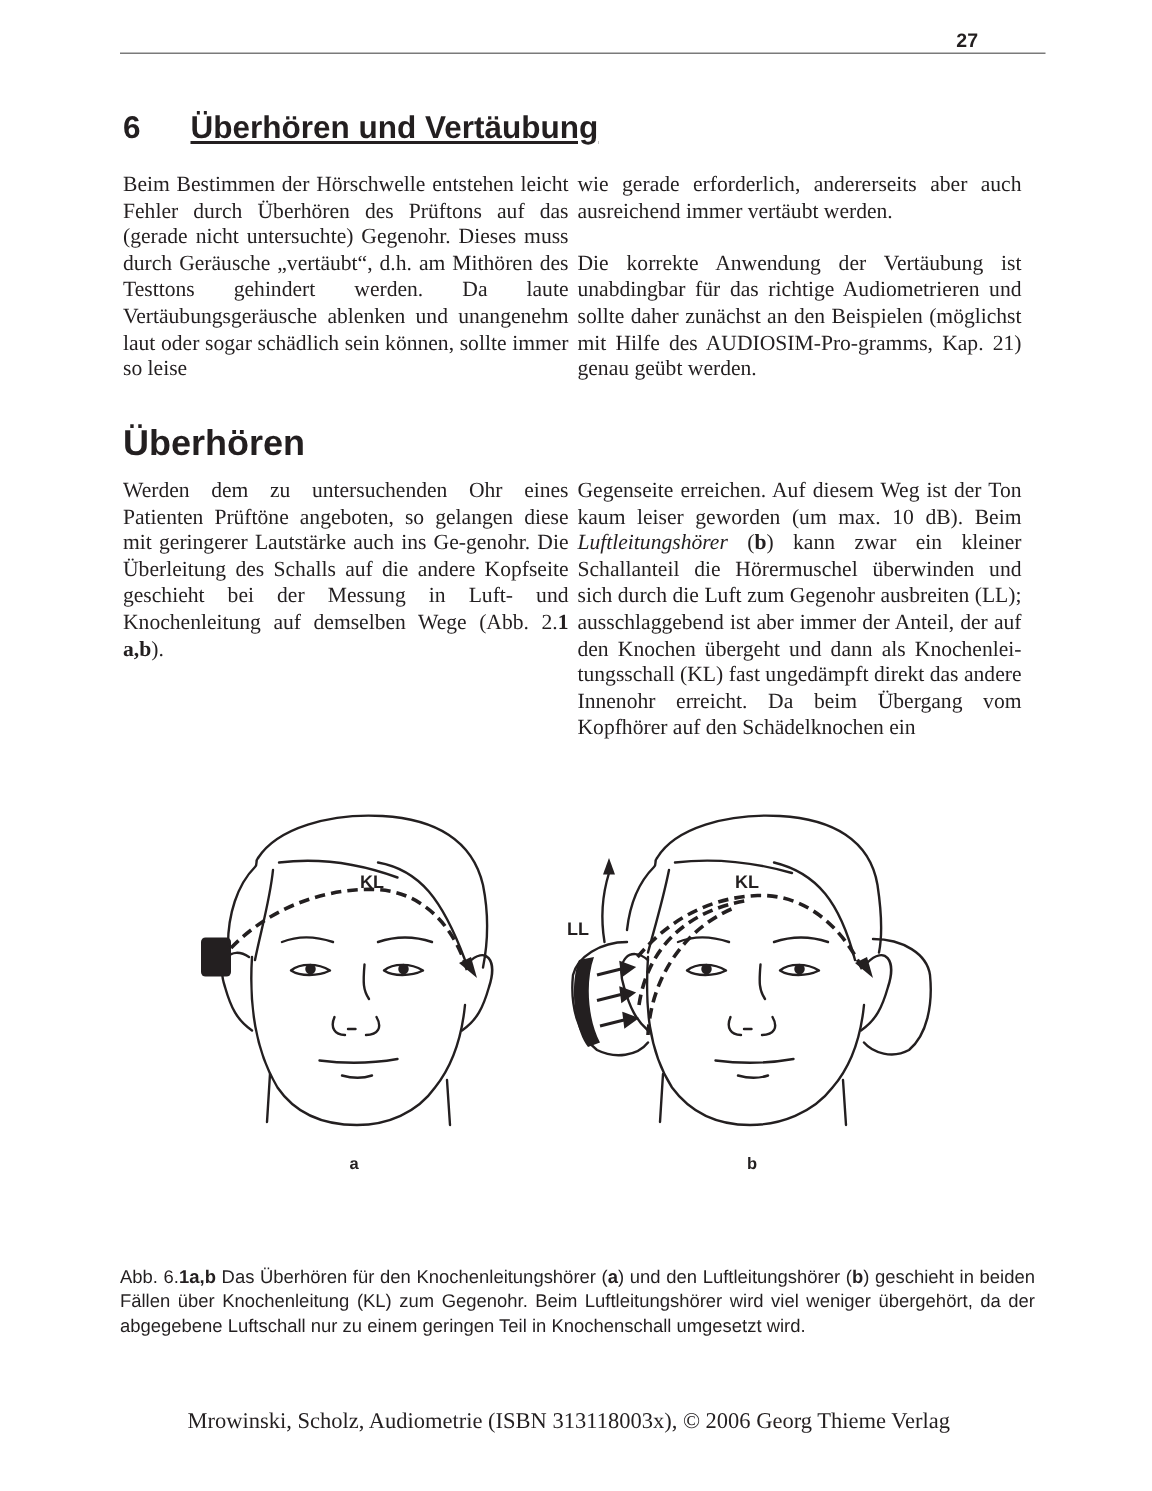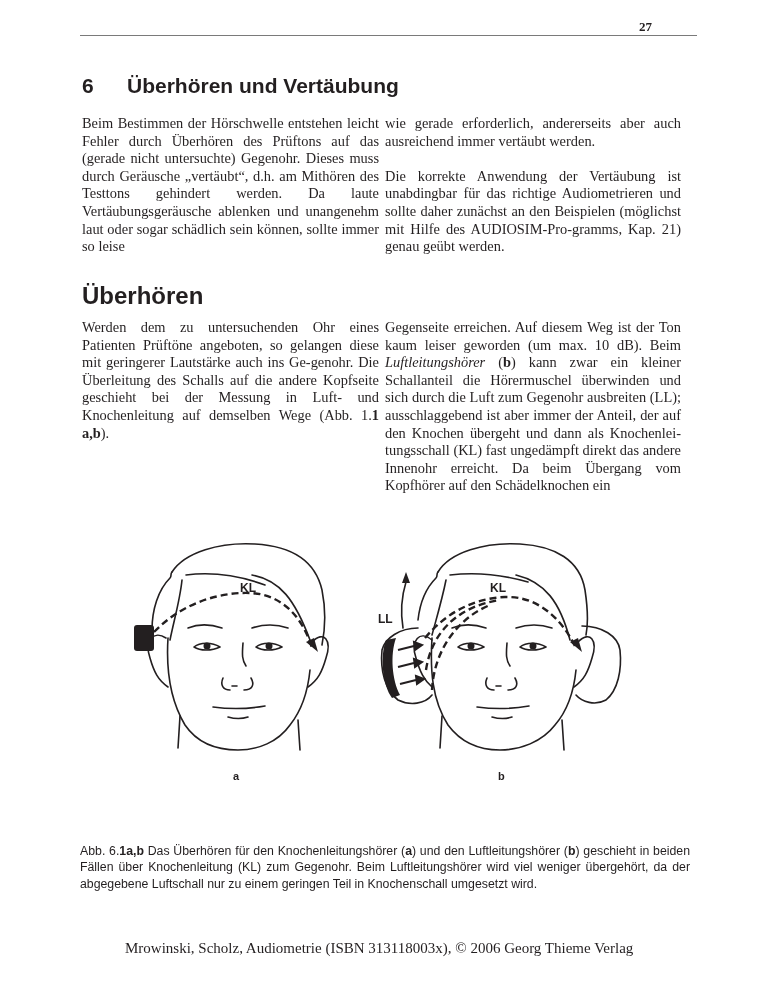--- a/index.html
+++ b/index.html
@@ -1,21 +1,21 @@
 <!DOCTYPE html>
 <html><head>
 <meta charset="utf-8">
 <style>
   html, body { margin: 0; padding: 0; background: #ffffff; }
   body { width: 768px; height: 994px; position: relative; overflow: hidden; color: #231f20; }
   .sans { font-family: "Liberation Sans", "DejaVu Sans", sans-serif; }
   .serif { font-family: "Liberation Serif", "DejaVu Serif", serif; }
-  .page-number { position: absolute; top: 19px; right: 116px; font-size: 13px; font-weight: bold; font-family: Liberation Serif, serif; }
+  .page-number { position: absolute; top: 19px; right: 116px; font-size: 13px; font-weight: bold; }
   .header-rule { position: absolute; top: 35px; left: 80px; width: 617px; height: 0; border-top: 1.5px solid #7a7a7a; }
-  .chapter { position: absolute; top: 74px; left: 82px; font-size: 21px; font-weight: bold; }
+  .chapter { position: absolute; top: 74px; left: 82px; font-size: 21px; font-weight: bold; text-decoration: underline; }
   .chapter .num { display: inline-block; width: 45px; }
   .col { position: absolute; font-size: 14.4px; line-height: 17.6px; text-align: justify; }
   .col p { margin: 0 0 17.6px 0; }
   .col p:last-child { margin-bottom: 0; }
   .col-left { left: 82px; width: 297px; }
   .col-right { left: 385px; width: 296px; }
   .section-heading { position: absolute; top: 282px; left: 82px; font-size: 24px; font-weight: bold; }
   .figure { position: absolute; }
   .fig-label { position: absolute; font-size: 11px; font-weight: bold; }
   .caption { position: absolute; left: 80px; top: 810px; width: 610px; font-size: 12.3px; line-height: 16.4px; text-align: justify; margin-top: 33px; }
@@ -36,21 +36,21 @@
   <p>Beim Bestimmen der Hörschwelle entstehen leicht Fehler durch Überhören des Prüftons auf das (gerade nicht untersuchte) Gegenohr. Dieses muss durch Geräusche „vertäubt“, d.h. am Mithören des Testtons gehindert werden. Da laute Vertäubungsgeräusche ablenken und unangenehm laut oder sogar schädlich sein können, sollte immer so leise</p>
 </div>
 <div class="col col-right serif" style="top:115px;">
   <p>wie gerade erforderlich, andererseits aber auch ausreichend immer vertäubt werden.</p>
   <p>Die korrekte Anwendung der Vertäubung ist unabdingbar für das richtige Audiometrieren und sollte daher zunächst an den Beispielen (möglichst mit Hilfe des AUDIOSIM-Pro-gramms, Kap. 21) genau geübt werden.</p>
 </div>
 
 <div class="section-heading sans">Überhören</div>
 
 <div class="col col-left serif" style="top:319px;">
-  <p><span>Werden dem zu untersuchenden Ohr eines Patienten Prüftöne angeboten, so gelangen diese mit geringerer Lautstärke auch ins Ge-genohr. Die Überleitung des Schalls auf die andere Kopfseite geschieht bei der Messung in Luft- und Knochenleitung auf demselben Wege (Abb. 1.</span><b>1 a,b</b><span>).</span></p>
+  <p><span>Werden dem zu untersuchenden Ohr eines Patienten Prüftöne angeboten, so gelangen diese mit geringerer Lautstärke auch ins Ge-genohr. Die Überleitung des Schalls auf die andere Kopfseite geschieht bei der Messung in Luft- und Knochenleitung auf demselben Wege (Abb. 2.</span><b>1 a,b</b><span>).</span></p>
 </div>
 <div class="col col-right serif" style="top:319px;">
   <p><span>Gegenseite erreichen. Auf diesem Weg ist der Ton kaum leiser geworden (um max. 10 dB). Beim </span><i>Luftleitungshörer</i><span> (</span><b>b</b><span>) kann zwar ein kleiner Schallanteil die Hörermuschel überwinden und sich durch die Luft zum Gegenohr ausbreiten (LL); ausschlaggebend ist aber immer der Anteil, der auf den Knochen übergeht und dann als Knochenlei-tungsschall (KL) fast ungedämpft direkt das andere Innenohr erreicht. Da beim Übergang vom  Kopfhörer auf den Schädelknochen ein</span></p>
 </div>
 
 <svg class="figure" style="left:130px; top:530px;" width="240" height="260" viewBox="0 0 240 260">
   <g fill="none" stroke="#231f20" stroke-width="1.6" stroke-linecap="round" stroke-linejoin="round">
     <path d="M42,42 C55,22 90,12 125,14 C160,16 185,30 192,60 C196,80 195,100 192,115"></path>
     <path d="M42,42 C40,44 42,46 40,48 C28,60 22,80 22,100"></path>
     <path d="M56,45 C80,42 105,44 135,55"></path>

